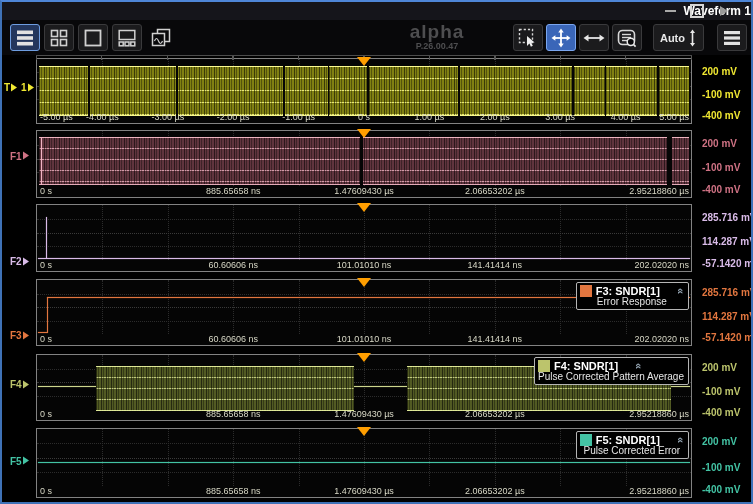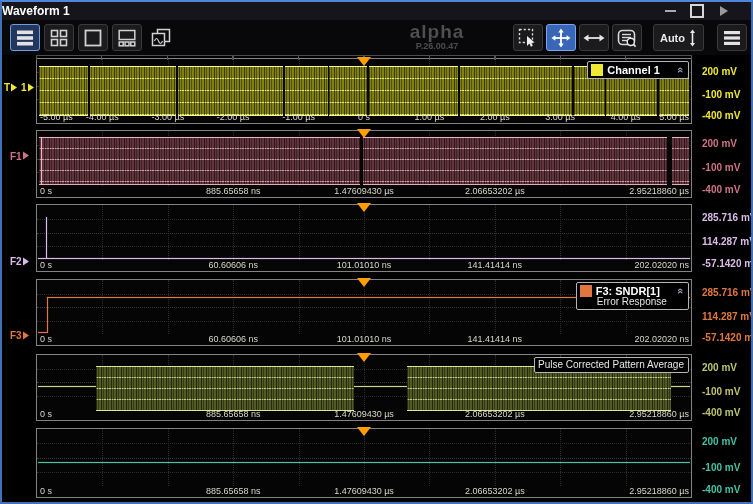--- a/index.html
+++ b/index.html
@@ -2,21 +2,21 @@
 <html><head>
 <meta charset="utf-8">
 <style>
   html,body{margin:0;padding:0;background:#222;}
   .stage{position:relative;width:753px;height:504px;background:#000;box-sizing:border-box;
          border:2px solid #3f72b7;border-top-color:#4e86d8;overflow:hidden;
          font-family:"Liberation Sans","DejaVu Sans",sans-serif;}
   
   .titlebar{position:absolute;top:0;left:0;right:0;height:18px;background:#15151b;
             display:flex;align-items:center;}
-  .title{position:absolute;left:0;right:0;text-align:left;color:#fff;font-size:12px;font-weight:bold;}
+  .title{position:absolute;left:0;right:0;text-align:right;color:#fff;font-size:12px;font-weight:bold;}
   .winbtns{position:absolute;right:18px;top:0;height:18px;display:flex;align-items:center;gap:14px;}
   .btn-min{width:11px;height:2px;background:#a9a9a9;}
   .btn-max{width:10px;height:10px;border:2px solid #d6d6d6;}
   .btn-arr{width:0;height:0;border:5px solid transparent;border-left:8px solid #9a9a9a;margin-left:2px;}
   
   .toolbar{position:absolute;top:18px;left:0;right:0;height:35px;background:#08080a;}
   .ltools{position:absolute;left:8px;top:4px;display:flex;gap:4px;align-items:center;}
   .rtools{position:absolute;right:4px;top:4px;display:flex;gap:3px;align-items:center;}
   .tbtn{width:30px;height:27px;background:#1b1b1d;border:1px solid #3a3a3c;border-radius:3px;
         display:flex;align-items:center;justify-content:center;box-sizing:border-box;}
@@ -254,28 +254,20 @@
           <span style="left: 20%; transform: translateX(-50%);">-3.00 µs</span>
           <span style="left: 30%; transform: translateX(-50%);">-2.00 µs</span>
           <span style="left: 40%; transform: translateX(-50%);">-1.00 µs</span>
           <span style="left: 50%; transform: translateX(-50%);">0 s</span>
           <span style="left: 60%; transform: translateX(-50%);">1.00 µs</span>
           <span style="left: 70%; transform: translateX(-50%);">2.00 µs</span>
           <span style="left: 80%; transform: translateX(-50%);">3.00 µs</span>
           <span style="left: 90%; transform: translateX(-50%);">4.00 µs</span>
           <span style="right: 2px;">5.00 µs</span>
         </div>
-      <div class="legend">
-        <div class="lrow">
-          <span class="sw"></span>
-          <span class="ltitle">Channel 1</span>
-          <span class="chev">«</span>
-        </div>
-
-      </div>
     </div>
     <div class="rzone">
         <span class="ylab" style="top: 19%;">200 mV</span>
         <span class="ylab" style="top: 55%;">-100 mV</span>
         <span class="ylab" style="top: 87%;">-400 mV</span>
       </div>
   </div>
 
   <div class="prow" style="top: 128px; height: 68px; --c: #cf7284;">
     <div class="lzone">
@@ -403,20 +395,26 @@
       </div>
     </div>
     <div class="rzone">
         <span class="ylab" style="top: 19%;">285.716 mV</span>
         <span class="ylab" style="top: 55%;">114.287 mV</span>
         <span class="ylab" style="top: 87%;">-57.1420 mV</span>
       </div>
   </div>
 
   <div class="prow" style="top: 352px; height: 67px; --c: #bcc46c;">
+    <div class="lzone">
+      <span class="llab" style="top:45%;left:8px">
+          <b>F4</b>
+          <i class="tri"></i>
+        </span>
+    </div>
     <div class="plot">
       <div class="grid">
           <i class="gv" style="left: 10%;"></i>
           <i class="gv" style="left: 20%;"></i>
           <i class="gv" style="left: 30%;"></i>
           <i class="gv" style="left: 40%;"></i>
           <i class="gv" style="left: 50%;"></i>
           <i class="gv" style="left: 60%;"></i>
           <i class="gv" style="left: 70%;"></i>
           <i class="gv" style="left: 80%;"></i>
@@ -430,31 +428,42 @@
       <div class="band band-olive" style="top:11px;height:45px;left:56.5%;width:40.5%"></div>
       <div class="trig"></div>
       <div class="xaxis">
           <span style="left: 3px;">0 s</span>
           <span style="left: 30%; transform: translateX(-50%);">885.65658 ns</span>
           <span style="left: 50%; transform: translateX(-50%);">1.47609430 µs</span>
           <span style="left: 70%; transform: translateX(-50%);">2.06653202 µs</span>
           <span style="right: 2px;">2.95218860 µs</span>
         </div>
       <div class="legend">
+        <div class="lrow">
+          <span class="sw"></span>
+          <span class="ltitle">F4: SNDR[1]</span>
+          <span class="chev">«</span>
+        </div>
         <div class="lsub">Pulse Corrected Pattern Average</div>
       </div>
     </div>
     <div class="rzone">
         <span class="ylab" style="top: 19%;">200 mV</span>
         <span class="ylab" style="top: 55%;">-100 mV</span>
         <span class="ylab" style="top: 87%;">-400 mV</span>
       </div>
   </div>
 
   <div class="prow" style="top: 426px; height: 70px; --c: #43c3a4;">
+    <div class="lzone">
+      <span class="llab" style="top:47%;left:8px">
+          <b>F5</b>
+          <i class="tri"></i>
+        </span>
+    </div>
     <div class="plot">
       <div class="grid">
           <i class="gv" style="left: 10%;"></i>
           <i class="gv" style="left: 20%;"></i>
           <i class="gv" style="left: 30%;"></i>
           <i class="gv" style="left: 40%;"></i>
           <i class="gv" style="left: 50%;"></i>
           <i class="gv" style="left: 60%;"></i>
           <i class="gv" style="left: 70%;"></i>
           <i class="gv" style="left: 80%;"></i>
@@ -465,20 +474,28 @@
         </div>
       <div class="hline c-teal" style="top:33px;left:1px;right:1px"></div>
       <div class="trig"></div>
       <div class="xaxis">
           <span style="left: 3px;">0 s</span>
           <span style="left: 30%; transform: translateX(-50%);">885.65658 ns</span>
           <span style="left: 50%; transform: translateX(-50%);">1.47609430 µs</span>
           <span style="left: 70%; transform: translateX(-50%);">2.06653202 µs</span>
           <span style="right: 2px;">2.95218860 µs</span>
         </div>
+      <div class="legend">
+        <div class="lrow">
+          <span class="sw"></span>
+          <span class="ltitle">F5: SNDR[1]</span>
+          <span class="chev">«</span>
+        </div>
+        <div class="lsub">Pulse Corrected Error</div>
+      </div>
     </div>
     <div class="rzone">
         <span class="ylab" style="top: 19%;">200 mV</span>
         <span class="ylab" style="top: 55%;">-100 mV</span>
         <span class="ylab" style="top: 87%;">-400 mV</span>
       </div>
   </div>
 
 </div>
 

